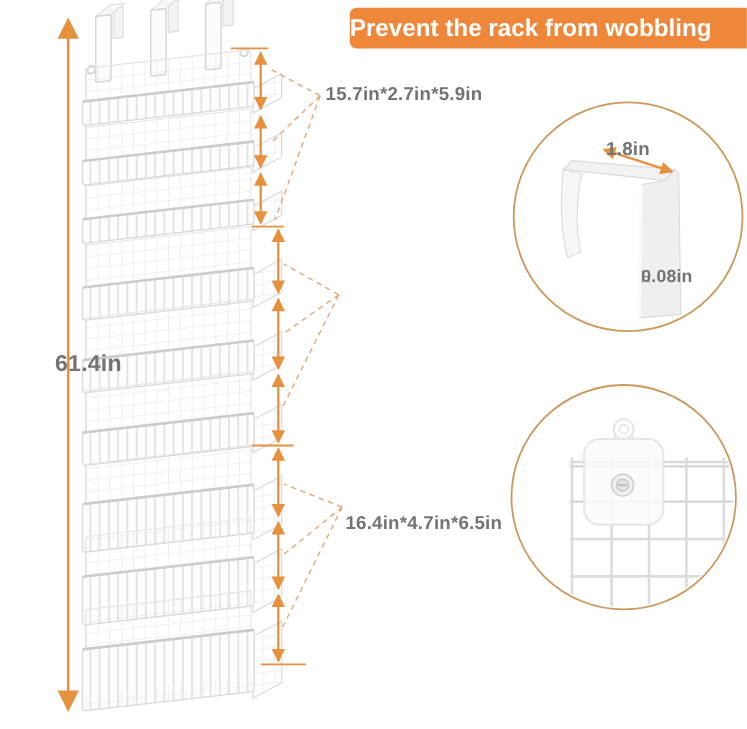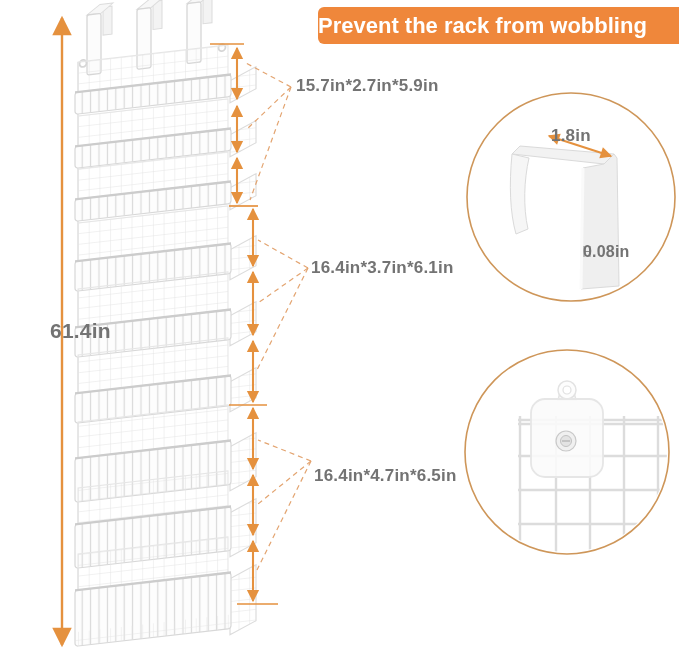--- a/index.html
+++ b/index.html
@@ -232,21 +232,20 @@
   </svg>
 
   <div id="banner">
     <span>Prevent the rack from wobbling</span>
   </div>
 
   <div class="lbl lbl-big" style="left:3px;top:319px;">61.4in</div>
 
   <div class="lbl" style="left:296px;top:76px;">15.7in*2.7in*5.9in</div>
 
-  <div class="lbl" style="left:311px;top:258px;">16.4in*3.7in*6.1in</div>
 
   <div class="lbl" style="left:314px;top:450px;margin-top:16px;">16.4in*4.7in*6.5in</div>
 
   <div class="lbl" style="left:551px;top:126px;">1.8in</div>
 
   <div class="lbl lbl-small" style="left:557px;top:243px;margin-left:26px;">0.08in</div>
 
 </div>
 
 </body></html>

